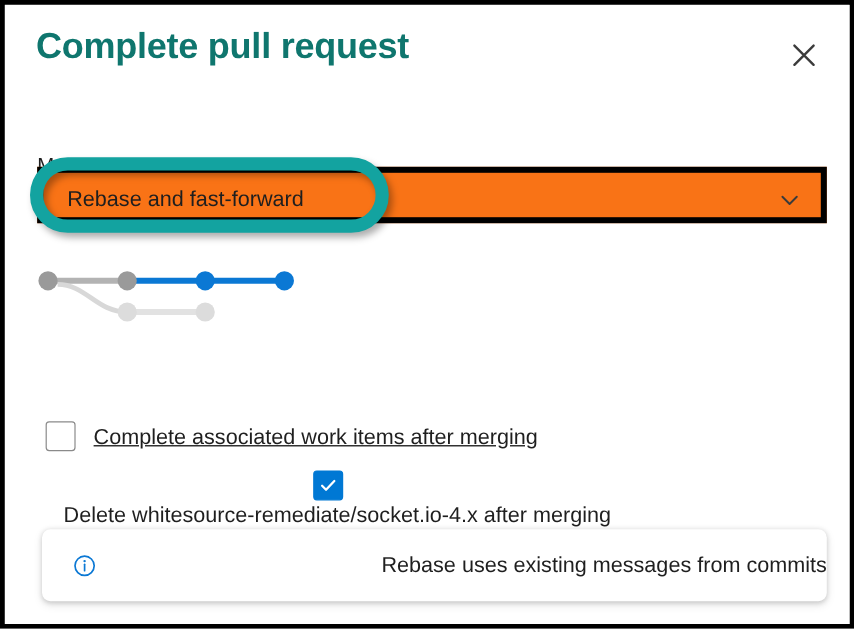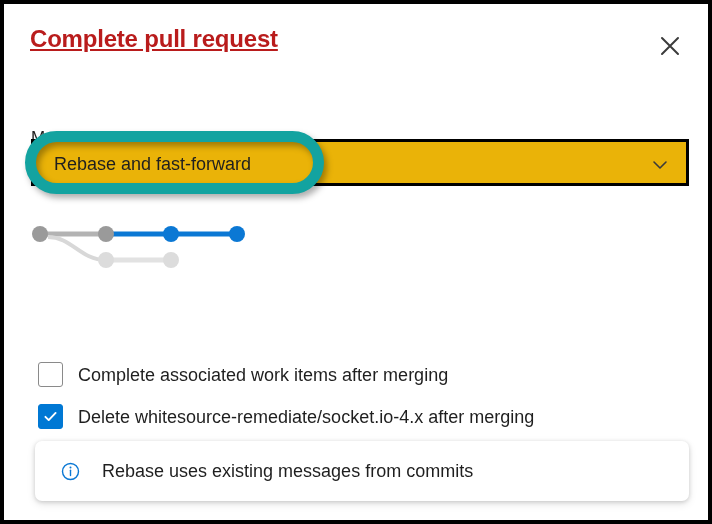--- a/index.html
+++ b/index.html
@@ -33,27 +33,26 @@
 
   
   .dialog-header {
     position: absolute;
     left: 26px;
     top: 18px;
     right: 22px;
     height: 46px;
   }
   .dialog-title {
-    font-size: 24px;
+    font-size: 30px;
     font-weight: bold;
-    color: #b91c1c;
+    color: #0f766e;
     letter-spacing: -0.2px;
     line-height: 34px;
     margin: 0;
-    text-decoration: underline;
   }
   .close-button {
     position: absolute;
     right: 0;
     top: 8px;
     width: 32px;
     height: 32px;
     display: flex;
     align-items: center;
     justify-content: center;
@@ -71,22 +70,22 @@
   }
   .label-merge-type { top: 101px; margin-top: 22px; }
 
   .dropdown {
     position: absolute;
     left: 27px;
     top: 135px;
     width: 658px;
     height: 47px;
     box-sizing: border-box;
-    border: 3px solid #000000;
-    background: #eab308;
+    border: 5px solid #000000;
+    background: #f97316;
     cursor: pointer;
   }
   .dropdown-value {
     position: absolute;
     left: 20px;
     top: 0;
     height: 45px;
     line-height: 45px;
     font-size: 18px;
     color: #1f1f1f;
@@ -128,22 +127,22 @@
   
   .label-post-completion { top: 301px; }
 
   .checkbox-row {
     position: absolute;
     left: 34px;
     display: flex;
     align-items: center;
     cursor: pointer;
   }
-  .row-work-items { top: 358px; }
-  .row-delete-branch { top: 400px; }
+  .row-work-items { top: 347px; text-decoration: underline; }
+  .row-delete-branch { top: 388px; flex-direction: column; }
 
   .checkbox {
     width: 25px;
     height: 25px;
     box-sizing: border-box;
     border: 1.5px solid #8a8a8a;
     border-radius: 3px;
     background: #ffffff;
     flex: 0 0 auto;
   }
@@ -170,20 +169,21 @@
     left: 31px;
     top: 437px;
     width: 654px;
     height: 60px;
     box-sizing: border-box;
     background: #ffffff;
     border-radius: 7px;
     box-shadow: 0 1px 4px rgba(0,0,0,0.16), 0 3px 8px rgba(0,0,0,0.10);
     display: flex;
     align-items: center;
+    justify-content: space-between;
   }
   .info-icon {
     margin-left: 26px;
     flex: 0 0 auto;
     display: flex;
     align-items: center;
   }
   .info-icon svg { display: block; }
   .info-text {
     margin-left: 22px;

